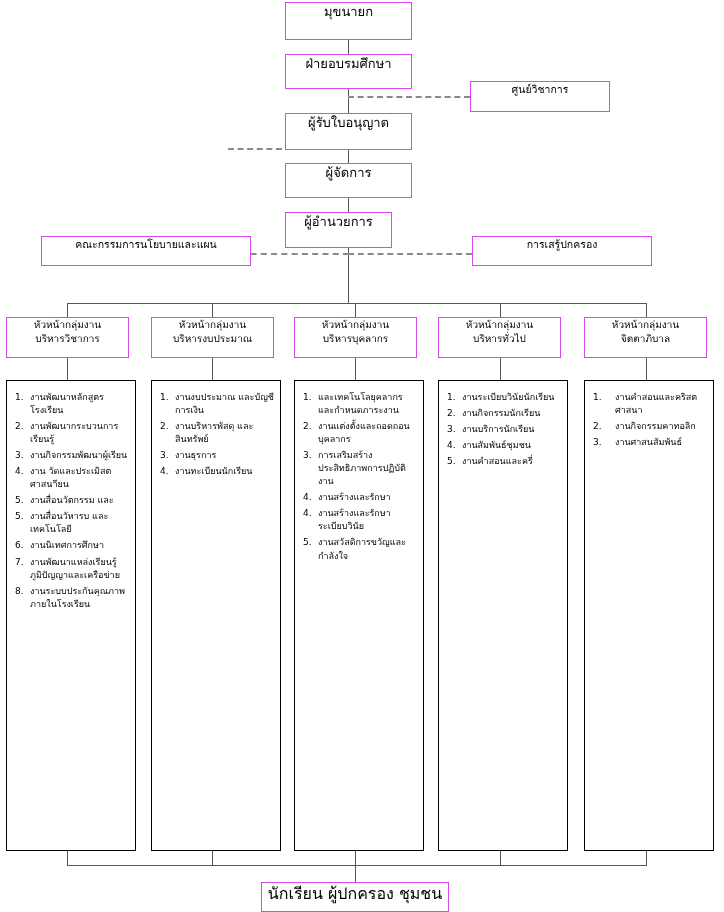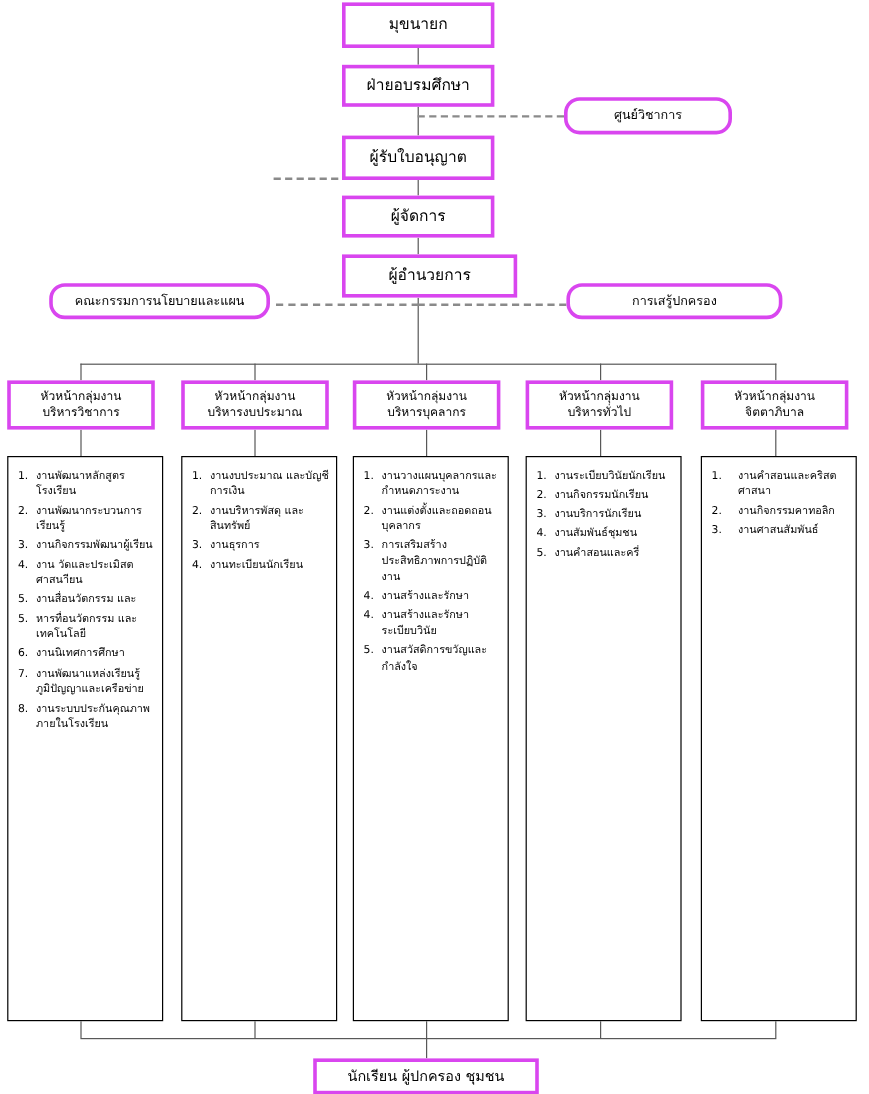--- a/index.html
+++ b/index.html
@@ -17,38 +17,38 @@
   }
   #chart-root {
     position: absolute;
     left: 0; top: 0;
     width: 724px;
     height: 912px;
   }
   .node {
     position: absolute;
     box-sizing: border-box;
-    border: 3px solid #d946ef;
+    border: 1px solid #d946ef;
     background: #ffffff;
     display: flex;
     flex-direction: column;
     align-items: center;
-    justify-content: center;
+    justify-content: flex-start;
     text-align: center;
     z-index: 5;
   }
   .node .line1, .node .line2 {
     display: block;
     line-height: 1.35;
     white-space: nowrap;
   }
   .top-node { font-size: 13px; }
-  .side-node { font-size: 10.5px; border-radius: 13px; }
+  .side-node { font-size: 10.5px; }
   .dept-node { font-size: 10px; }
-  .bottom-node { font-size: 12px; }
+  .bottom-node { font-size: 16px; }
 
   .listbox {
     position: absolute;
     box-sizing: border-box;
     border: 1px solid #000000;
     background: #ffffff;
     z-index: 5;
     padding: 10px 6px 6px 8px;
   }
   .listbox ol {
@@ -133,30 +133,30 @@
   </div>
 
   <div class="node top-node" style="left:285px; top:113px; width:127px; height:37px;">
     <span class="line1">ผู้รับใบอนุญาต</span>
   </div>
 
   <div class="node top-node" style="left:285px; top:163px; width:127px; height:35px;">
     <span class="line1">ผู้จัดการ</span>
   </div>
 
-  <div class="node top-node" style="left:285px; top:212px; width:146px; height:36px;">
+  <div class="node top-node" style="left:285px; top:212px; width:107px; height:36px;">
     <span class="line1">ผู้อำนวยการ</span>
   </div>
 
   <div class="node side-node" style="left:470px; top:81px; width:140px; height:31px;">
     <span class="line1">ศูนย์วิชาการ</span>
   </div>
 
 
-  <div class="node side-node" style="left:41px; top:236px; width:184px; height:30px;">
+  <div class="node side-node" style="left:41px; top:236px; width:210px; height:30px;">
     <span class="line1">คณะกรรมการนโยบายและแผน</span>
   </div>
 
   <div class="node side-node" style="left:472px; top:236px; width:180px; height:30px;">
     <span class="line1">การเสรู้ปกครอง</span>
   </div>
 
   <div class="node dept-node" style="left:6px; top:317px; width:123px; height:41px;">
     <span class="line1">หัวหน้ากลุ่มงาน</span>
     <span class="line2">บริหารวิชาการ</span>
@@ -182,39 +182,39 @@
     <span class="line2">จิตตาภิบาล</span>
   </div>
 
   <div class="listbox" style="left:6px; top:380px; width:130px; height:471px;">
     <ol>
         <li><span class="num">1.</span><span>งานพัฒนาหลักสูตรโรงเรียน</span></li>
         <li><span class="num">2.</span><span>งานพัฒนากระบวนการเรียนรู้</span></li>
         <li><span class="num">3.</span><span>งานกิจกรรมพัฒนาผู้เรียน</span></li>
         <li><span class="num">4.</span><span>งาน วัดและประเมิสตศาสนาียน</span></li>
         <li><span class="num">5.</span><span>งานสื่อนวัตกรรม และ</span></li>
-        <li><span class="num">5.</span><span>หารทื่อนวัตกรรม และเทคโนโลยี</span></li>
+        <li><span class="num">5.</span><span>งานสื่อนวัหารบ และเทคโนโลยี</span></li>
         <li><span class="num">6.</span><span>งานนิเทศการศึกษา</span></li>
         <li><span class="num">7.</span><span>งานพัฒนาแหล่งเรียนรู้ภูมิปัญญาและเครือข่าย</span></li>
         <li><span class="num">8.</span><span>งานระบบประกันคุณภาพภายในโรงเรียน</span></li>
       </ol>
   </div>
 
   <div class="listbox" style="left:151px; top:380px; width:130px; height:471px;">
     <ol>
         <li><span class="num">1.</span><span>งานงบประมาณ และบัญชีการเงิน</span></li>
         <li><span class="num">2.</span><span>งานบริหารพัสดุ และสินทรัพย์</span></li>
         <li><span class="num">3.</span><span>งานธุรการ</span></li>
         <li><span class="num">4.</span><span>งานทะเบียนนักเรียน</span></li>
       </ol>
   </div>
 
   <div class="listbox" style="left:294px; top:380px; width:130px; height:471px;">
     <ol>
-        <li><span class="num">1.</span><span>งานวางแผนบุคลากรและกำหนดภาระงาน</span></li>
+        <li><span class="num">1.</span><span>และเทคโนโลยุคลากรและกำหนดภาระงาน</span></li>
         <li><span class="num">2.</span><span>งานแต่งตั้งและถอดถอนบุคลากร</span></li>
         <li><span class="num">3.</span><span>การเสริมสร้างประสิทธิภาพการปฏิบัติงาน</span></li>
         <li><span class="num">4.</span><span>งานสร้างและรักษา</span></li>
         <li><span class="num">4.</span><span>งานสร้างและรักษาระเบียบวินัย</span></li>
         <li><span class="num">5.</span><span>งานสวัสดิการขวัญและกำลังใจ</span></li>
       </ol>
   </div>
 
   <div class="listbox" style="left:438px; top:380px; width:130px; height:471px;">
     <ol>

